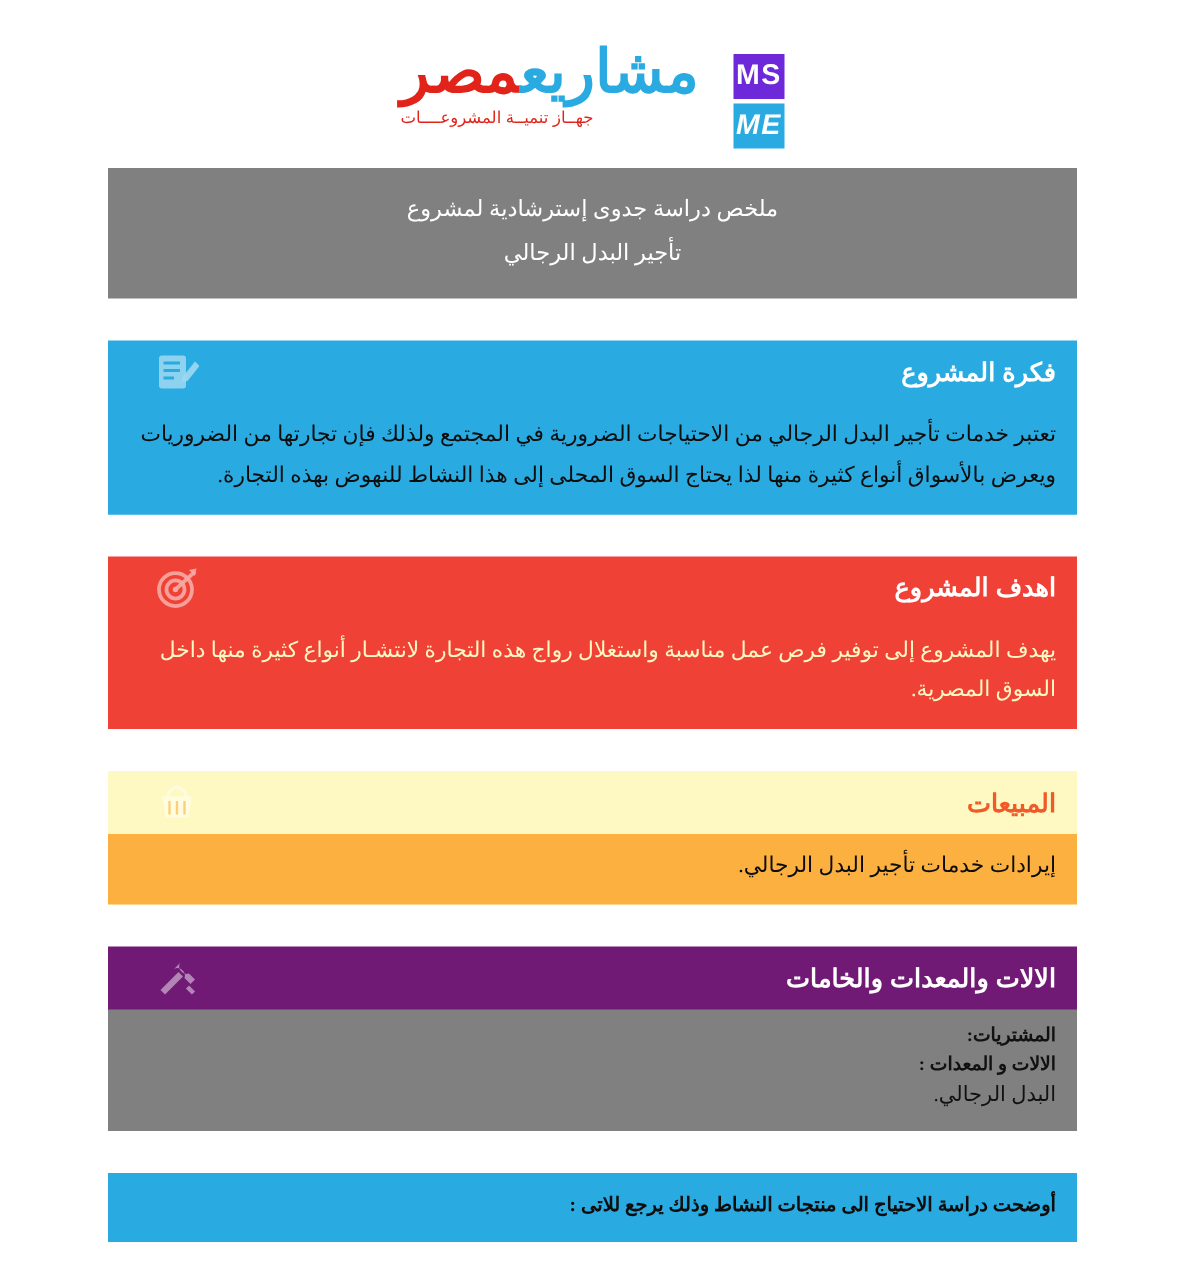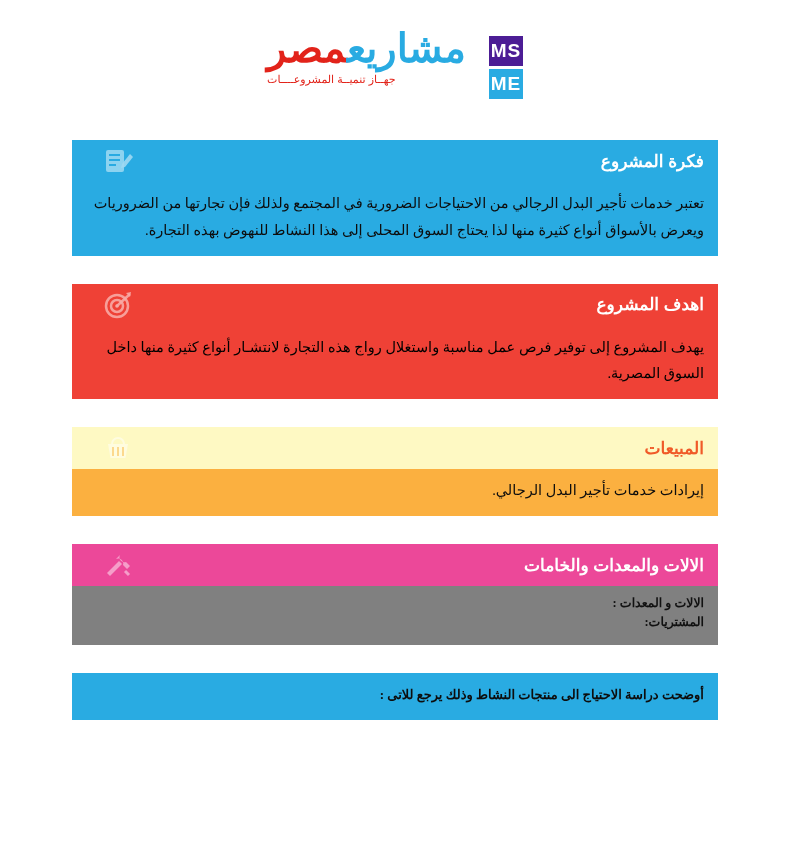--- a/index.html
+++ b/index.html
@@ -51,22 +51,22 @@
     height: 30px;
     color: #ffffff;
     font-weight: bold;
     font-size: 19px;
     letter-spacing: 1px;
     display: flex;
     align-items: center;
     justify-content: center;
     font-family: "Liberation Sans", sans-serif;
   }
-  .logo-box.ms { background: #4c1d95; margin-left: 17px; }
-  .logo-box.me { background: #29abe2; }
+  .logo-box.ms { background: #6d28d9; margin-left: 17px; }
+  .logo-box.me { background: #29abe2; font-style: italic; }
   .logo-words {
     display: flex;
     flex-direction: column;
     align-items: flex-end;
     line-height: 1;
   }
   .logo-arabic-main {
     font-size: 40px;
     font-weight: bold;
     color: #e2231a;
@@ -136,24 +136,24 @@
     line-height: 1.85;
     text-align: right;
     color: #1a1a1a;
   }
   .sec-body p { margin: 0; }
 
   
   .c-blue   { background: #29abe2; }
   .c-blue   .sec-body { background: #29abe2; color: #0d0d0d; }
   .c-red    { background: #ef4136; }
-  .c-red    .sec-body { background: #ef4136; color: #000000; }
+  .c-red    .sec-body { background: #ef4136; color: #fef9c3; }
   .c-amber  { background: #fef9c3; }
   .c-amber  .sec-body { background: #fbb040; color: #0d0d0d; }
-  .c-gray   { background: #ec4899; }
+  .c-gray   { background: #701a75; }
   .c-gray   .sec-body { background: #808080; color: #111; }
   .c-blue2  { background: #29abe2; }
   .c-blue2  .sec-body { background: #29abe2; color: #0d0d0d; }
 
   .c-amber .sec-head .title { color: #f05a28; }
 
   .sec-body.small {
     font-size: 12.5px;
     line-height: 1.55;
     font-weight: bold;
@@ -179,20 +179,24 @@
         <div class="logo-arabic-main"><span class="blue">مشاريع</span><span>مصر</span></div>
         <div class="logo-arabic-sub">جهــاز تنميــة المشروعــــات</div>
       </div>
       <div class="logo-ms-me">
         <div class="logo-box ms">MS</div>
         <div class="logo-box me">ME</div>
       </div>
     </div>
   </div>
 
+  <div class="doc-title">
+    <span class="ln">ملخص دراسة جدوى إسترشادية لمشروع</span>
+    <span class="line2">تأجير البدل الرجالي</span>
+  </div>
 
   <div class="spacer-lg"></div>
 
   <div class="section c-blue">
     <div class="sec-head">
       <span class="title">فكرة المشروع</span>
       <span class="sec-icon">
         <svg width="30" height="26" viewBox="0 0 30 26">
             <rect x="3" y="2" width="18" height="22" rx="2" fill="#ffffff" opacity=".85"></rect>
             <rect x="6" y="6" width="11" height="2" fill="#29abe2"></rect>
@@ -252,22 +256,23 @@
       <span class="title">الالات والمعدات والخامات</span>
       <span class="sec-icon">
         <svg width="30" height="28" viewBox="0 0 30 28">
             <path d="M4 22 L16 10 l3 3 L7 25 Z" fill="#ffffff" opacity=".85"></path>
             <path d="M17 4 a5 5 0 0 0 6 7 l4 4 -3 3 -4-4 a5 5 0 0 0-7-6 Z" fill="#ffffff" opacity=".85"></path>
             <path d="M22 20 l4 4" stroke="#ffffff" stroke-width="3" opacity=".85"></path>
           </svg>
       </span>
     </div>
     <div class="sec-body small">
+      <span class="ln lbl">المشتريات:</span>
       <span class="ln lbl">الالات و المعدات :</span>
-      <span class="ln lbl">المشتريات:</span>
+      <span class="ln nrm">البدل الرجالي.</span>
     </div>
   </div>
 
   <div class="spacer-lg"></div>
 
   <div class="section c-blue2">
     <div class="sec-body">
       <span class="head-ln">أوضحت دراسة  الاحتياج الى منتجات النشاط وذلك يرجع للاتى  :</span>
       
       

